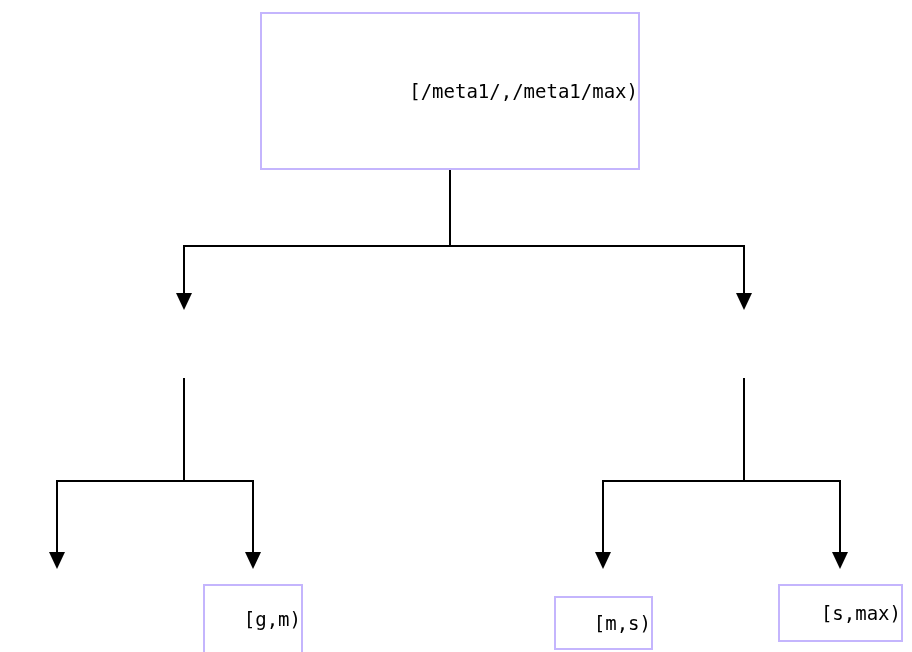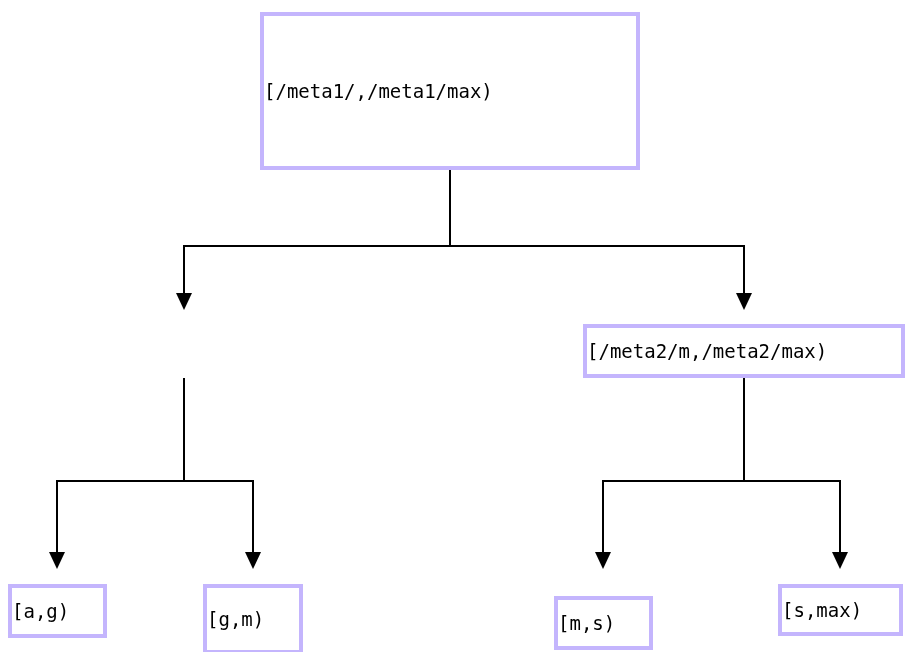--- a/index.html
+++ b/index.html
@@ -19,37 +19,37 @@
     position: absolute;
     left: 0;
     top: 0;
     width: 912px;
     height: 652px;
     pointer-events: none;
   }
   .node {
     position: absolute;
     box-sizing: border-box;
-    border: 4px solid #c4b5fd;
+    border: 2px solid #c4b5fd;
     background: #ffffff;
     display: flex;
     align-items: center;
-    justify-content: flex-start;
+    justify-content: flex-end;
     font-size: 19px;
     line-height: 1;
     color: #000000;
     white-space: nowrap;
   }
   .node-root   { left: 260px; top: 12px;  width: 380px; height: 158px; }
   .node-left   { left: 23px;  top: 324px; width: 322px; height: 54px; }
   .node-right  { left: 583px; top: 324px; width: 322px; height: 54px; }
   .node-ag     { left: 8px;   top: 584px; width: 99px;  height: 54px; }
   .node-gm     { left: 203px; top: 584px; width: 100px; height: 70px; }
   .node-ms     { left: 554px; top: 584px; width: 99px;  height: 54px; margin-top: 12px; }
-  .node-smax   { left: 778px; top: 584px; width: 125px; height: 52px; }
+  .node-smax   { left: 778px; top: 584px; width: 125px; height: 58px; }
   .edge {
     stroke: #000000;
     stroke-width: 2;
     fill: none;
   }
   .arrowhead {
     fill: #000000;
     stroke: none;
   }
 </style>
@@ -80,27 +80,21 @@
     <path class="edge" d="M840,480 V552"></path>
     <polygon class="arrowhead" points="595,552 611,552 603,569"></polygon>
     <polygon class="arrowhead" points="832,552 848,552 840,569"></polygon>
   </svg>
 
   <div class="node node-root">
     <span>[/meta1/,/meta1/max)</span>
   </div>
 
 
-  <div class="node node-right">
-    <span>[/meta2/m,/meta2/max)</span>
-  </div>
 
-  <div class="node node-ag">
-    <span>[a,g)</span>
-  </div>
 
   <div class="node node-gm">
     <span>[g,m)</span>
   </div>
 
   <div class="node node-ms">
     <span>[m,s)</span>
   </div>
 
   <div class="node node-smax">

